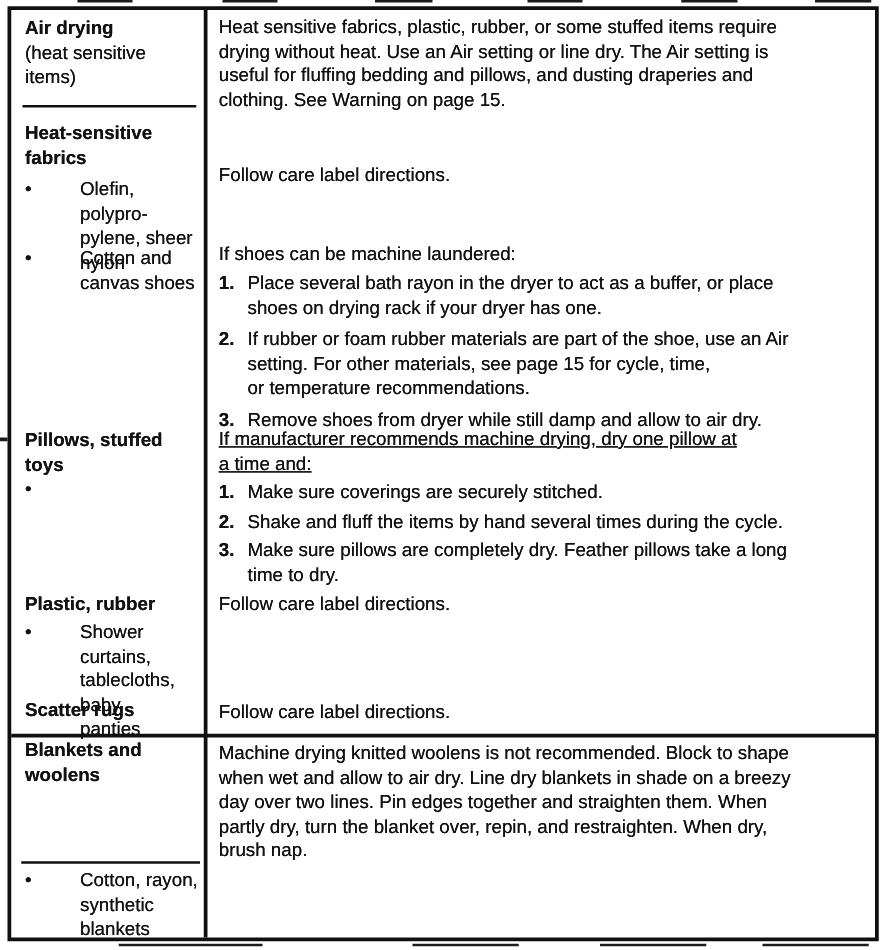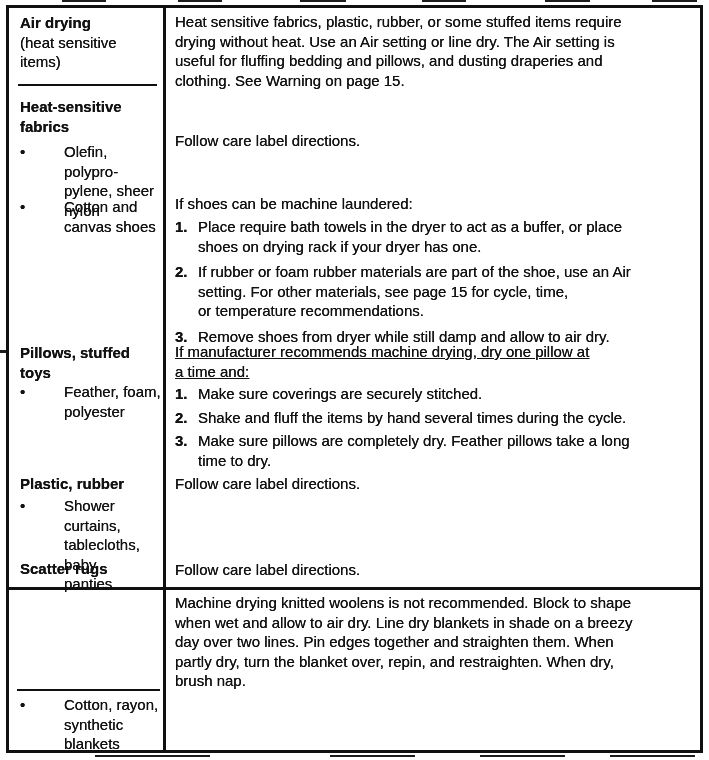--- a/index.html
+++ b/index.html
@@ -118,22 +118,20 @@
       <span class="bdot">•</span>
       <span class="btxt pre">Cotton and
 canvas shoes</span>
     </div>
 
     <div class="cell left h pre p-pillowsH">Pillows, stuffed
 toys</div>
 
     <div class="cell left bullet p-feather">
       <span class="bdot">•</span>
-      <span class="btxt pre">Feather, foam,
-polyester</span>
     </div>
 
     <div class="cell left h pre p-plasticH">Plastic, rubber</div>
 
     <div class="cell left bullet p-shower">
       <span class="bdot">•</span>
       <span class="btxt pre">Shower curtains,
 tablecloths, baby
 panties</span>
     </div>
@@ -145,21 +143,21 @@
 useful for fluffing bedding and pillows, and dusting draperies and
 clothing. See Warning on page 15.</div>
 
     <div class="cell right p-follow1">Follow care label directions.</div>
 
     <div class="cell right p-shoelead">If shoes can be machine laundered:</div>
 
     <div class="cell right p-shoelist">
       <div class="li">
         <span class="num">1.</span>
-        <span class="txt pre">Place require bath towels in the dryer to act as a buffer, or place
+        <span class="txt pre">Place several bath rayon in the dryer to act as a buffer, or place
 shoes on drying rack if your dryer has one.</span>
       </div>
       <div class="li">
         <span class="num">2.</span>
         <span class="txt pre">If rubber or foam rubber materials are part of the shoe, use an Air
 setting. For other materials, see page 15 for cycle, time,
 or temperature recommendations.</span>
       </div>
       <div class="li">
         <span class="num">3.</span>
@@ -183,20 +181,22 @@
         <span class="num">3.</span>
         <span class="txt pre">Make sure pillows are completely dry. Feather pillows take a long
 time to dry.</span>
       </div>
     </div>
 
     <div class="cell right p-follow2">Follow care label directions.</div>
 
     <div class="cell right p-follow3">Follow care label directions.</div>
 
+    <div class="cell left h pre p-blanketsH">Blankets and
+woolens</div>
 
     <div class="cell left bullet p-cottonrayon">
       <span class="bdot">•</span>
       <span class="btxt pre">Cotton, rayon,
 synthetic
 blankets</span>
     </div>
 
     <div class="cell right pre p-blanketpara">Machine drying knitted woolens is not recommended. Block to shape
 when wet and allow to air dry. Line dry blankets in shade on a breezy

